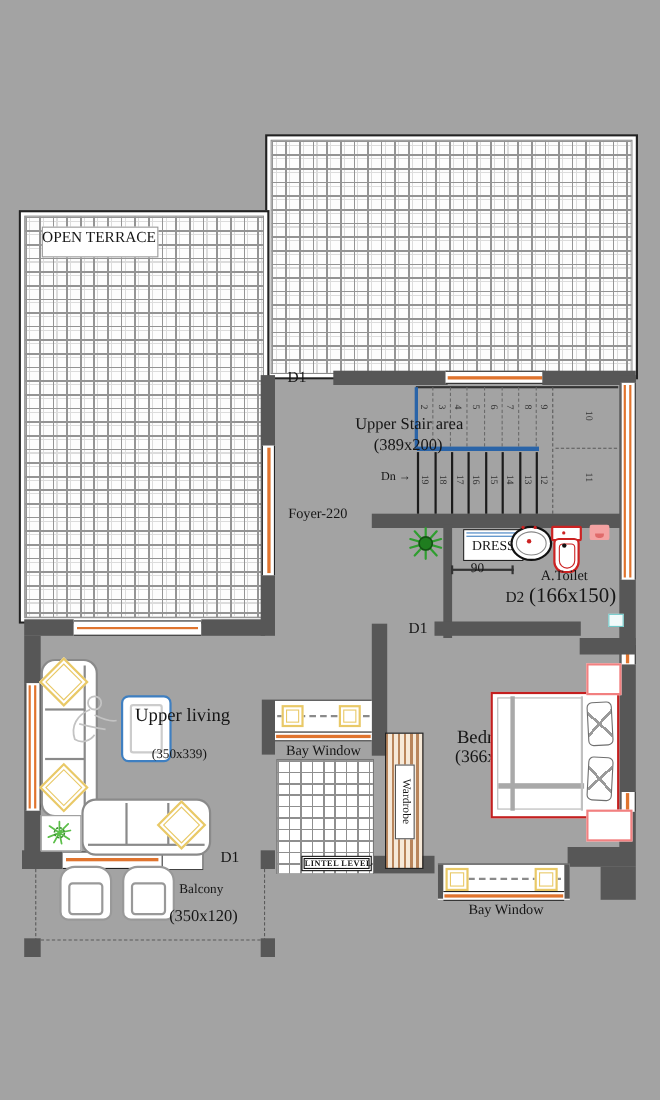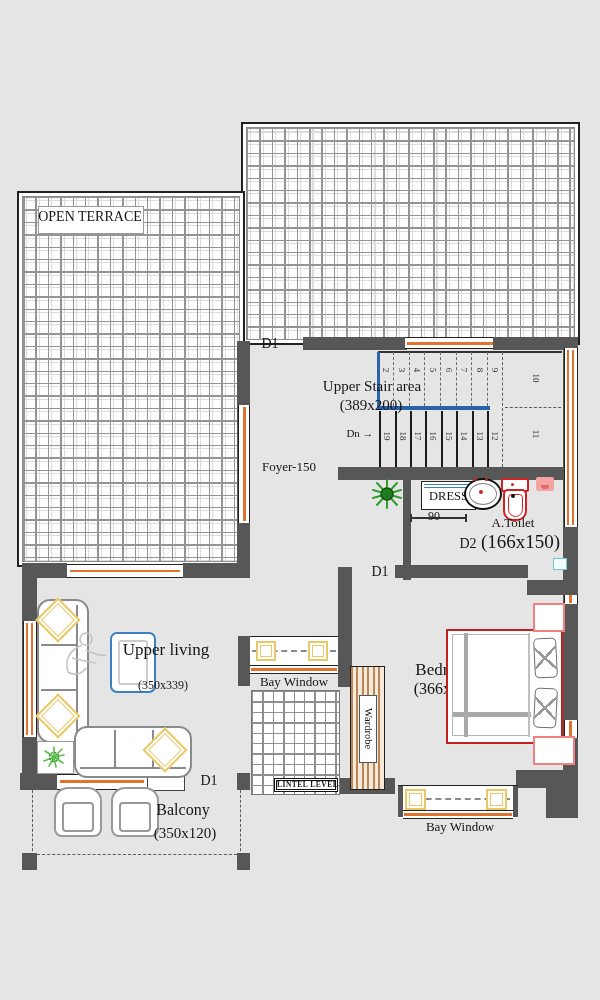--- a/index.html
+++ b/index.html
@@ -1,16 +1,16 @@
 <!DOCTYPE html>
 <html><head>
 <meta charset="utf-8">
 <style>
   html,body{margin:0;padding:0;background:#fff}
-  .plan{position:relative;width:600px;height:1000px;background:#e5e5e5;font-family:"Liberation Serif",serif;overflow:hidden}
+  .plan{position:relative;width:600px;height:1000px;background:#a3a3a3;font-family:"Liberation Serif",serif;overflow:hidden}
   .abs{position:absolute}
   .wall{position:absolute;background:#575757}
   .tiles{background-color:#fdfdfd;background-image:
     repeating-linear-gradient(to right,#949494 0 1.5px,transparent 1.5px 12.4px),
     repeating-linear-gradient(to bottom,#949494 0 1.5px,transparent 1.5px 12.4px),
     repeating-linear-gradient(to right,transparent 0 3.5px,#dcdcdc 3.5px 4.5px,transparent 4.5px 12.4px),
     repeating-linear-gradient(to bottom,transparent 0 3.5px,#dcdcdc 3.5px 4.5px,transparent 4.5px 12.4px)}
   .tiles-sm{background-color:#fff;background-image:
     repeating-linear-gradient(to right,#8f8f8f 0 1.4px,transparent 1.4px 10.4px),
     repeating-linear-gradient(to bottom,#8f8f8f 0 1.4px,transparent 1.4px 10.4px)}
@@ -142,21 +142,21 @@
   <span class="tnum" style="left:442px;top:431px">15</span>
   <span class="tnum" style="left:457px;top:431px">14</span>
   <span class="tnum" style="left:473px;top:431px">13</span>
   <span class="tnum" style="left:488px;top:431px">12</span>
   <span class="tnum" style="left:529px;top:429px">11</span>
 
   <div class="lbl" style="left:299px;top:379px;width:146px;font-size:15px;z-index:5">Upper Stair area</div>
   <div class="lbl" style="left:298px;top:398px;width:146px;font-size:15px;z-index:5">(389x200)</div>
   <div class="lbl" style="left:340px;top:428px;width:40px;font-size:11px;z-index:5">Dn →</div>
 
-  <div class="lbl" style="left:262px;top:460px;font-size:13px">Foyer-150</div>
+  <div class="lbl" style="left:262px;top:460px;font-size:13px">Foyer-220</div>
 
   <svg class="abs" style="left:370px;top:477px" width="34" height="34" viewBox="0 0 34 34">
     <g stroke="#2f9e2f" stroke-width="2" stroke-linecap="round" fill="none">
       <path d="M17 17 L17 3 M17 17 L27 6 M17 17 L31 13 M17 17 L31 21 M17 17 L27 28 M17 17 L17 31 M17 17 L7 28 M17 17 L3 21 M17 17 L3 13 M17 17 L7 6"></path>
     </g>
     <circle cx="17" cy="17" r="6" fill="#1f7d1f" stroke="#145214" stroke-width="1.5"></circle>
   </svg>
 
   <div class="box" style="left:421px;top:481px;width:53px;height:27px;border:1.5px solid #222">
     <div class="abs" style="left:2px;right:2px;top:1.5px;height:1.5px;background:#3f7fc0"></div>
@@ -291,17 +291,17 @@
   <div class="dashv" style="left:240px;top:790px;height:66px"></div>
   <div class="dashh" style="left:32px;top:854px;width:210px"></div>
   <div class="wall" style="left:22px;top:853px;width:15px;height:17px"></div>
   <div class="wall" style="left:237px;top:853px;width:13px;height:17px"></div>
   <div class="chair" style="left:54px;top:787px;width:44px;height:46px">
       <span></span>
     </div>
   <div class="chair" style="left:111px;top:787px;width:44px;height:46px">
       <span></span>
     </div>
-  <div class="lbl" style="left:138px;top:802px;width:90px;font-size:16px">Balcony</div>
+  <div class="lbl" style="left:138px;top:802px;width:90px;font-size:12px">Balcony</div>
   <div class="lbl" style="left:140px;top:826px;width:90px;font-size:15px">(350x120)</div>
 
 
 </div>
 
 </body></html>

